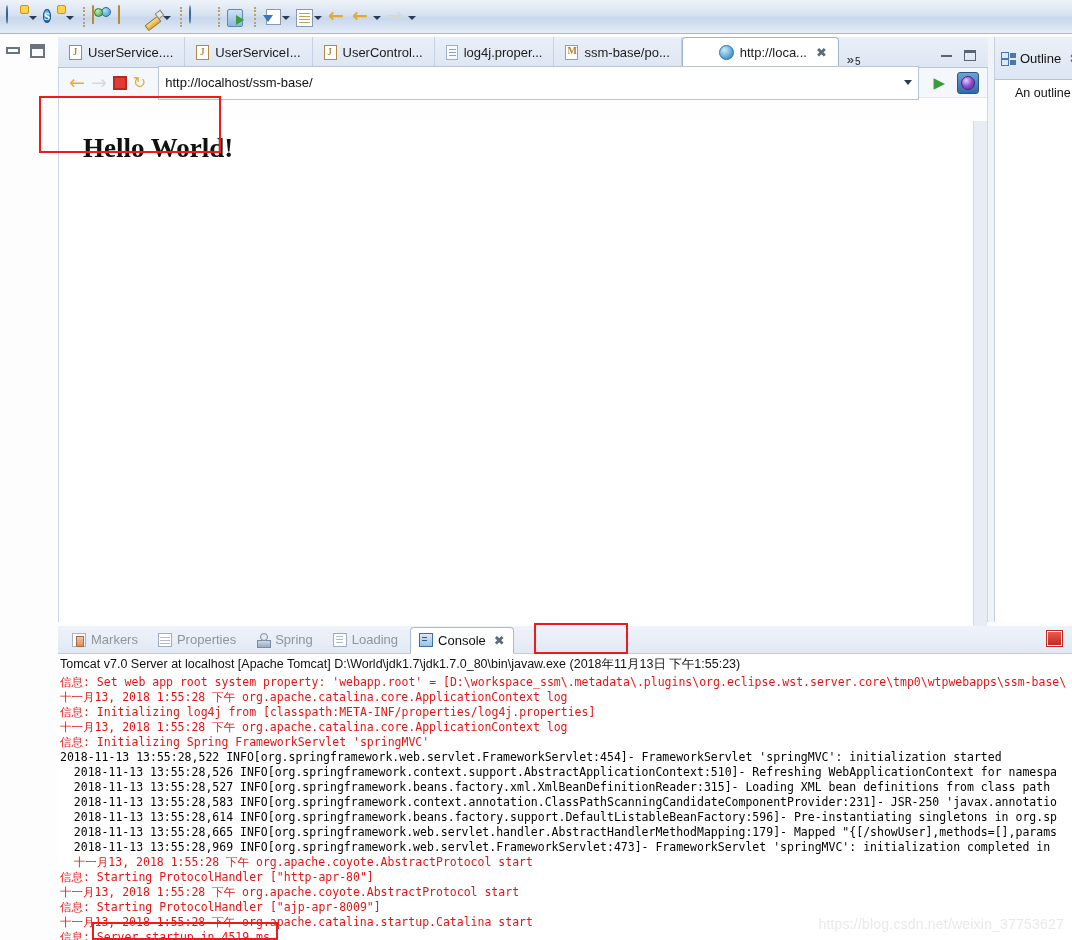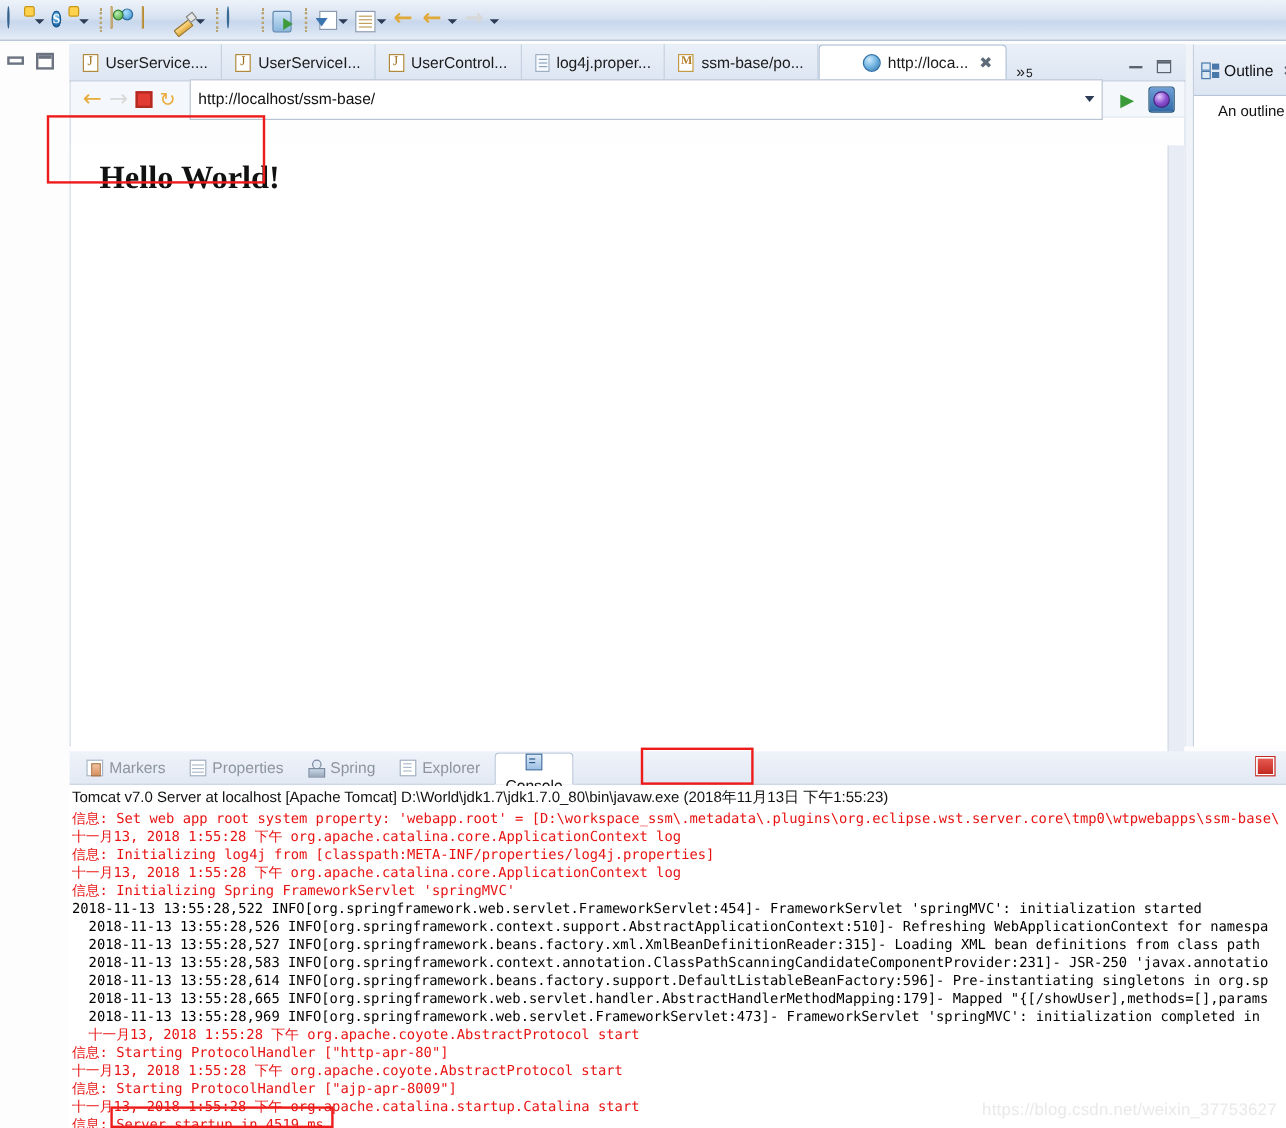--- a/index.html
+++ b/index.html
@@ -190,21 +190,21 @@
     position: absolute; left: 58px; top: 626px; width: 1014px; height: 28px;
     background: linear-gradient(to bottom,#eff3fa,#e2e9f4);
     display: flex; align-items: center; padding-left: 6px; gap: 4px;
     border-bottom: 1px solid #c2cedd;
   }
   .vtab {
     display: flex; align-items: center; gap: 5px; height: 26px;
     padding: 0 8px; font-size: 13px; color: #8e959f; white-space: nowrap;
   }
   .vtab.active { color: #111; background: #ffffff; border: 1px solid #a9bace;
-    border-bottom-color: #ffffff; border-radius: 4px 4px 0 0; height: 27px; margin-bottom:-1px;flex-direction:column;}
+    border-bottom-color: #ffffff; border-radius: 4px 4px 0 0; height: 27px; margin-bottom:-1px;}
   .vic { width: 14px; height: 14px; flex: none; position: relative; }
   .vic-markers { background:#fff; border:1px solid #a6b3c4; }
   .vic-markers::after{content:""; position:absolute;left:3px;top:2px;width:6px;height:9px;
     background:linear-gradient(to bottom,#f3c2a0,#d98f5c); border:1px solid #a96c3a;}
   .vic-props { background:#fff; border:1px solid #9fadc0; }
   .vic-props::after{content:""; position:absolute;left:1px;top:3px;right:1px;height:1px;background:#aebbcb;
     box-shadow:0 3px 0 #aebbcb, 0 6px 0 #aebbcb;}
   .vic-servers::before{content:""; position:absolute; left:1px; top:7px; width:12px; height:6px;
     background:linear-gradient(to bottom,#c9d6e6,#9aa9bd); border:1px solid #7b8a9e;}
   .vic-servers::after{content:""; position:absolute; left:4px; top:0px; width:6px; height:6px;
@@ -409,21 +409,21 @@
     <div class="vtab">
       <span class="vic vic-props"></span>
       <span>Properties</span>
     </div>
     <div class="vtab">
       <span class="vic vic-servers"></span>
       <span>Spring</span>
     </div>
     <div class="vtab">
       <span class="vic vic-snip"></span>
-      <span>Explorer</span>
+      <span>Loading</span>
     </div>
     <div class="vtab active">
       <span class="vic vic-console"></span>
       <span>Console</span>
       <span class="tab-close">✖</span>
     </div>
   </div>
   <div class="redbox2"></div>
   <div class="terminate"></div>
 

